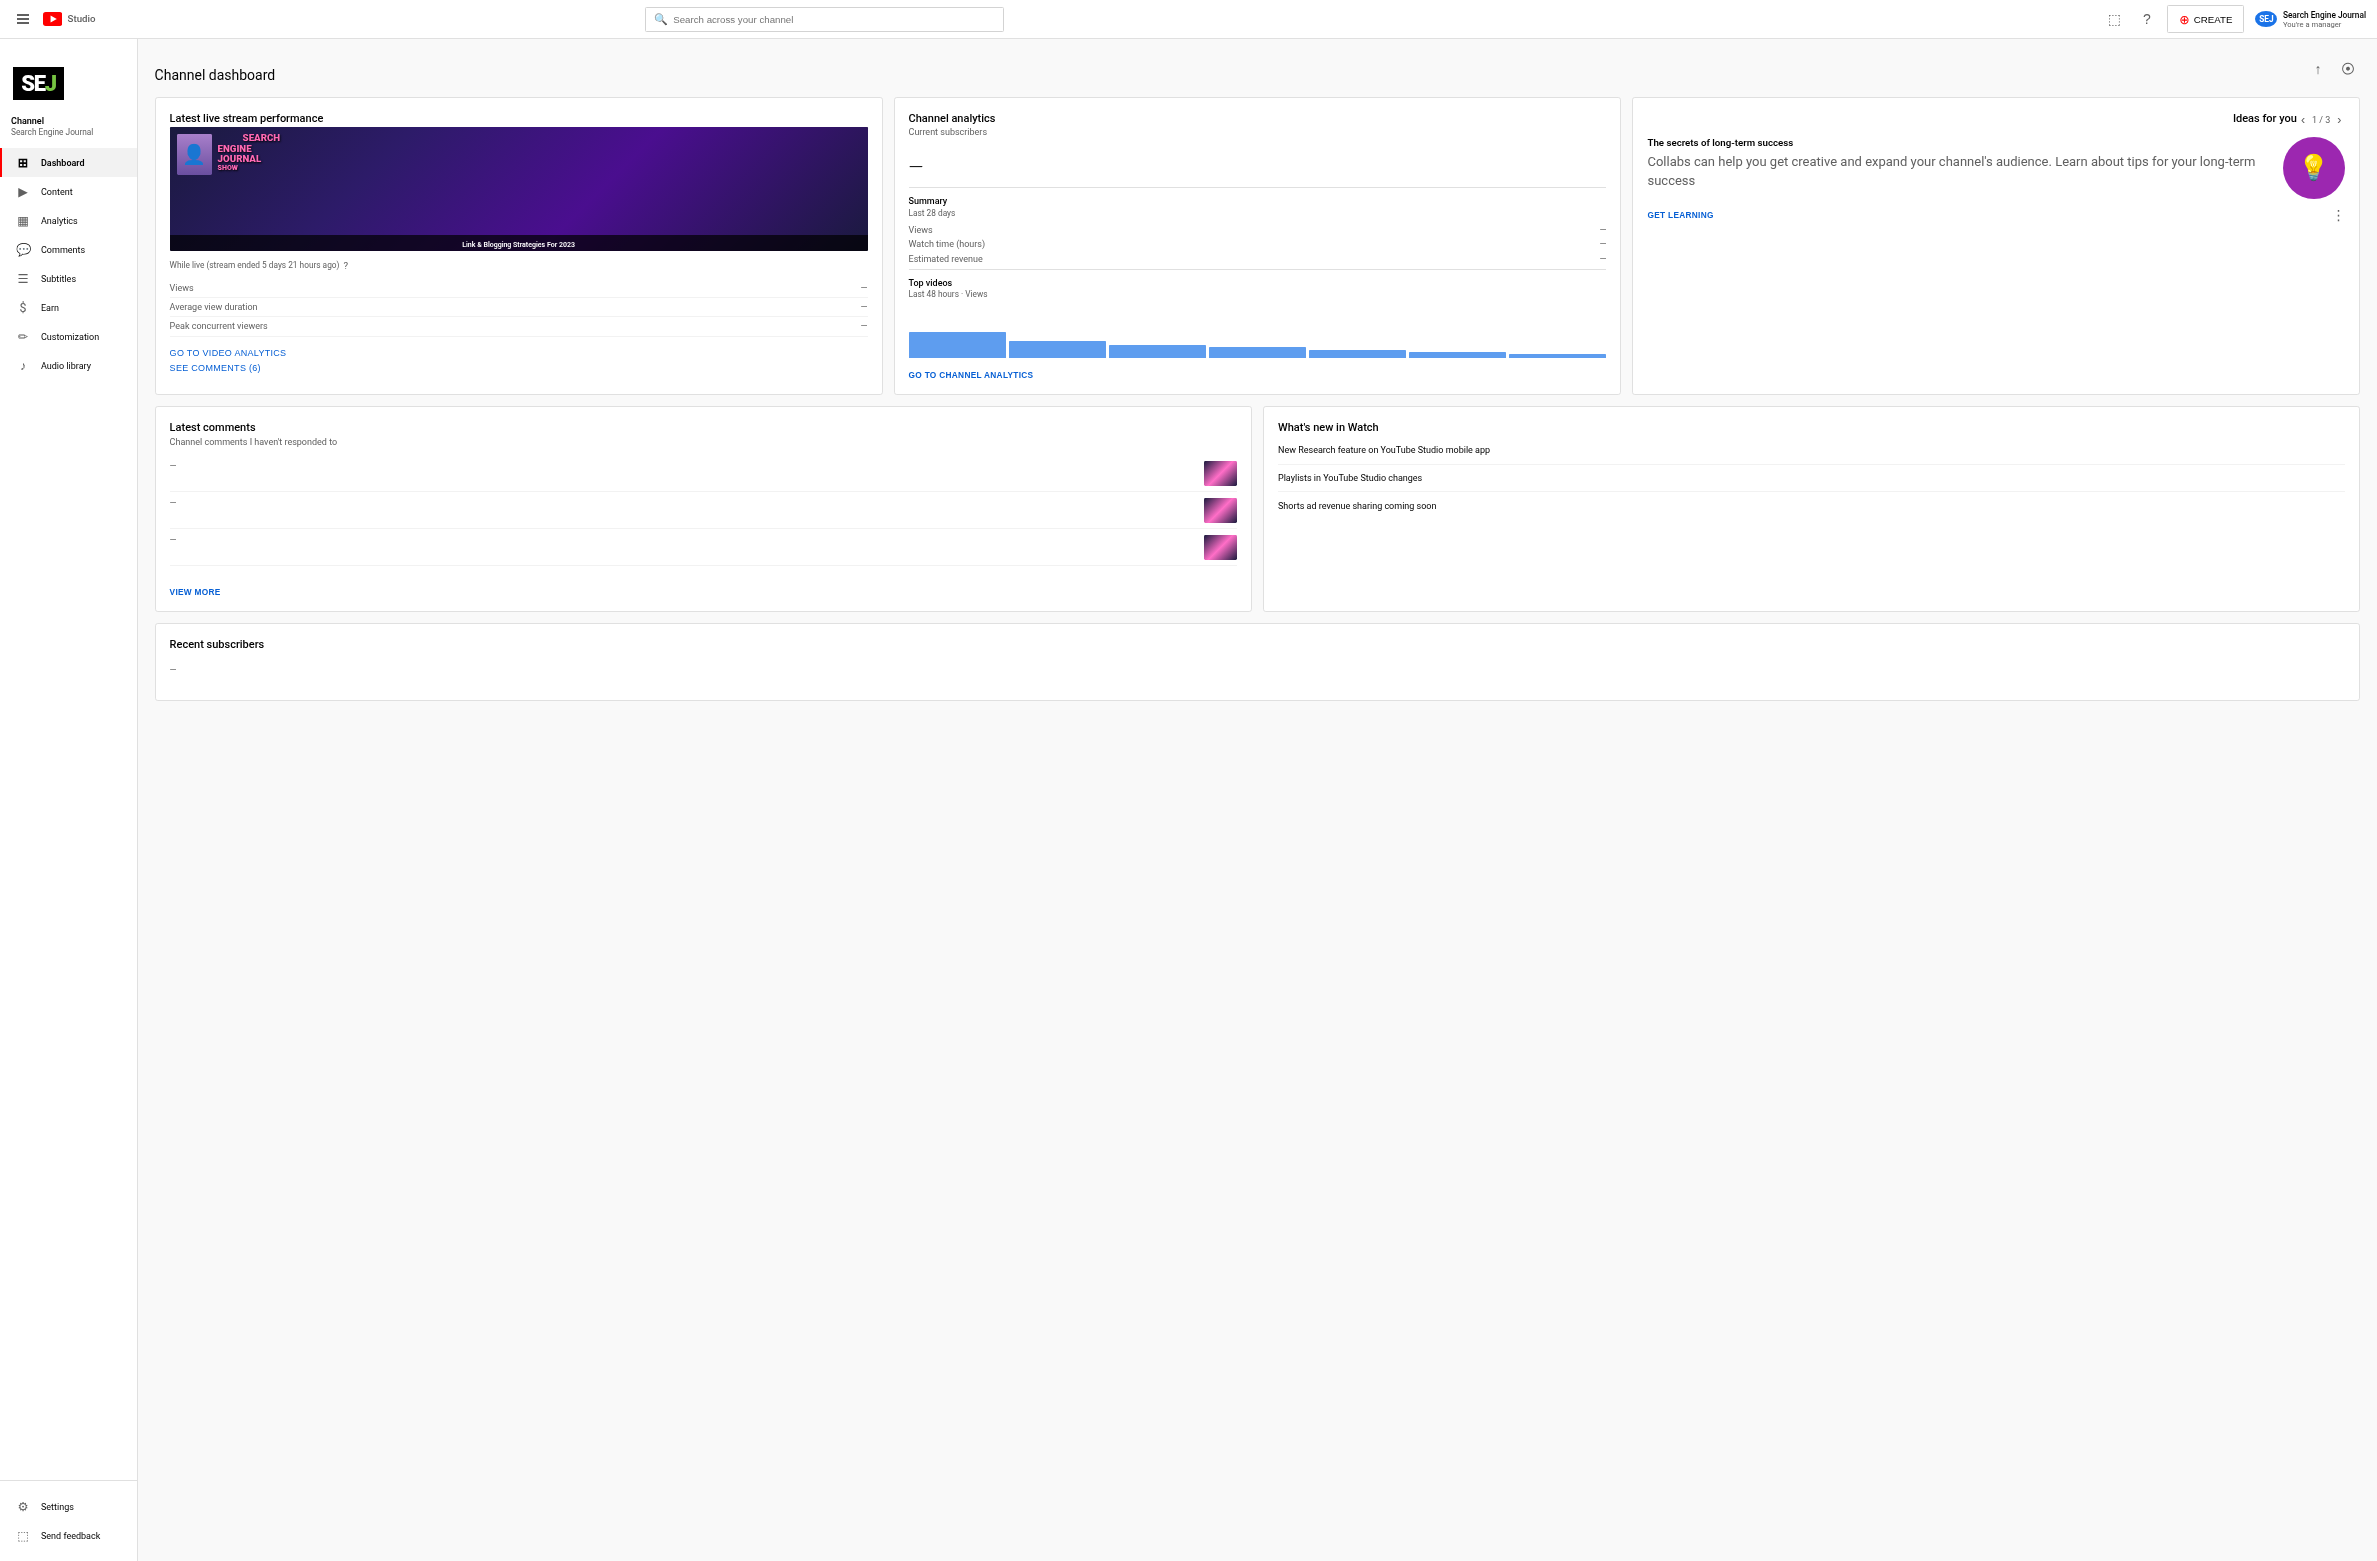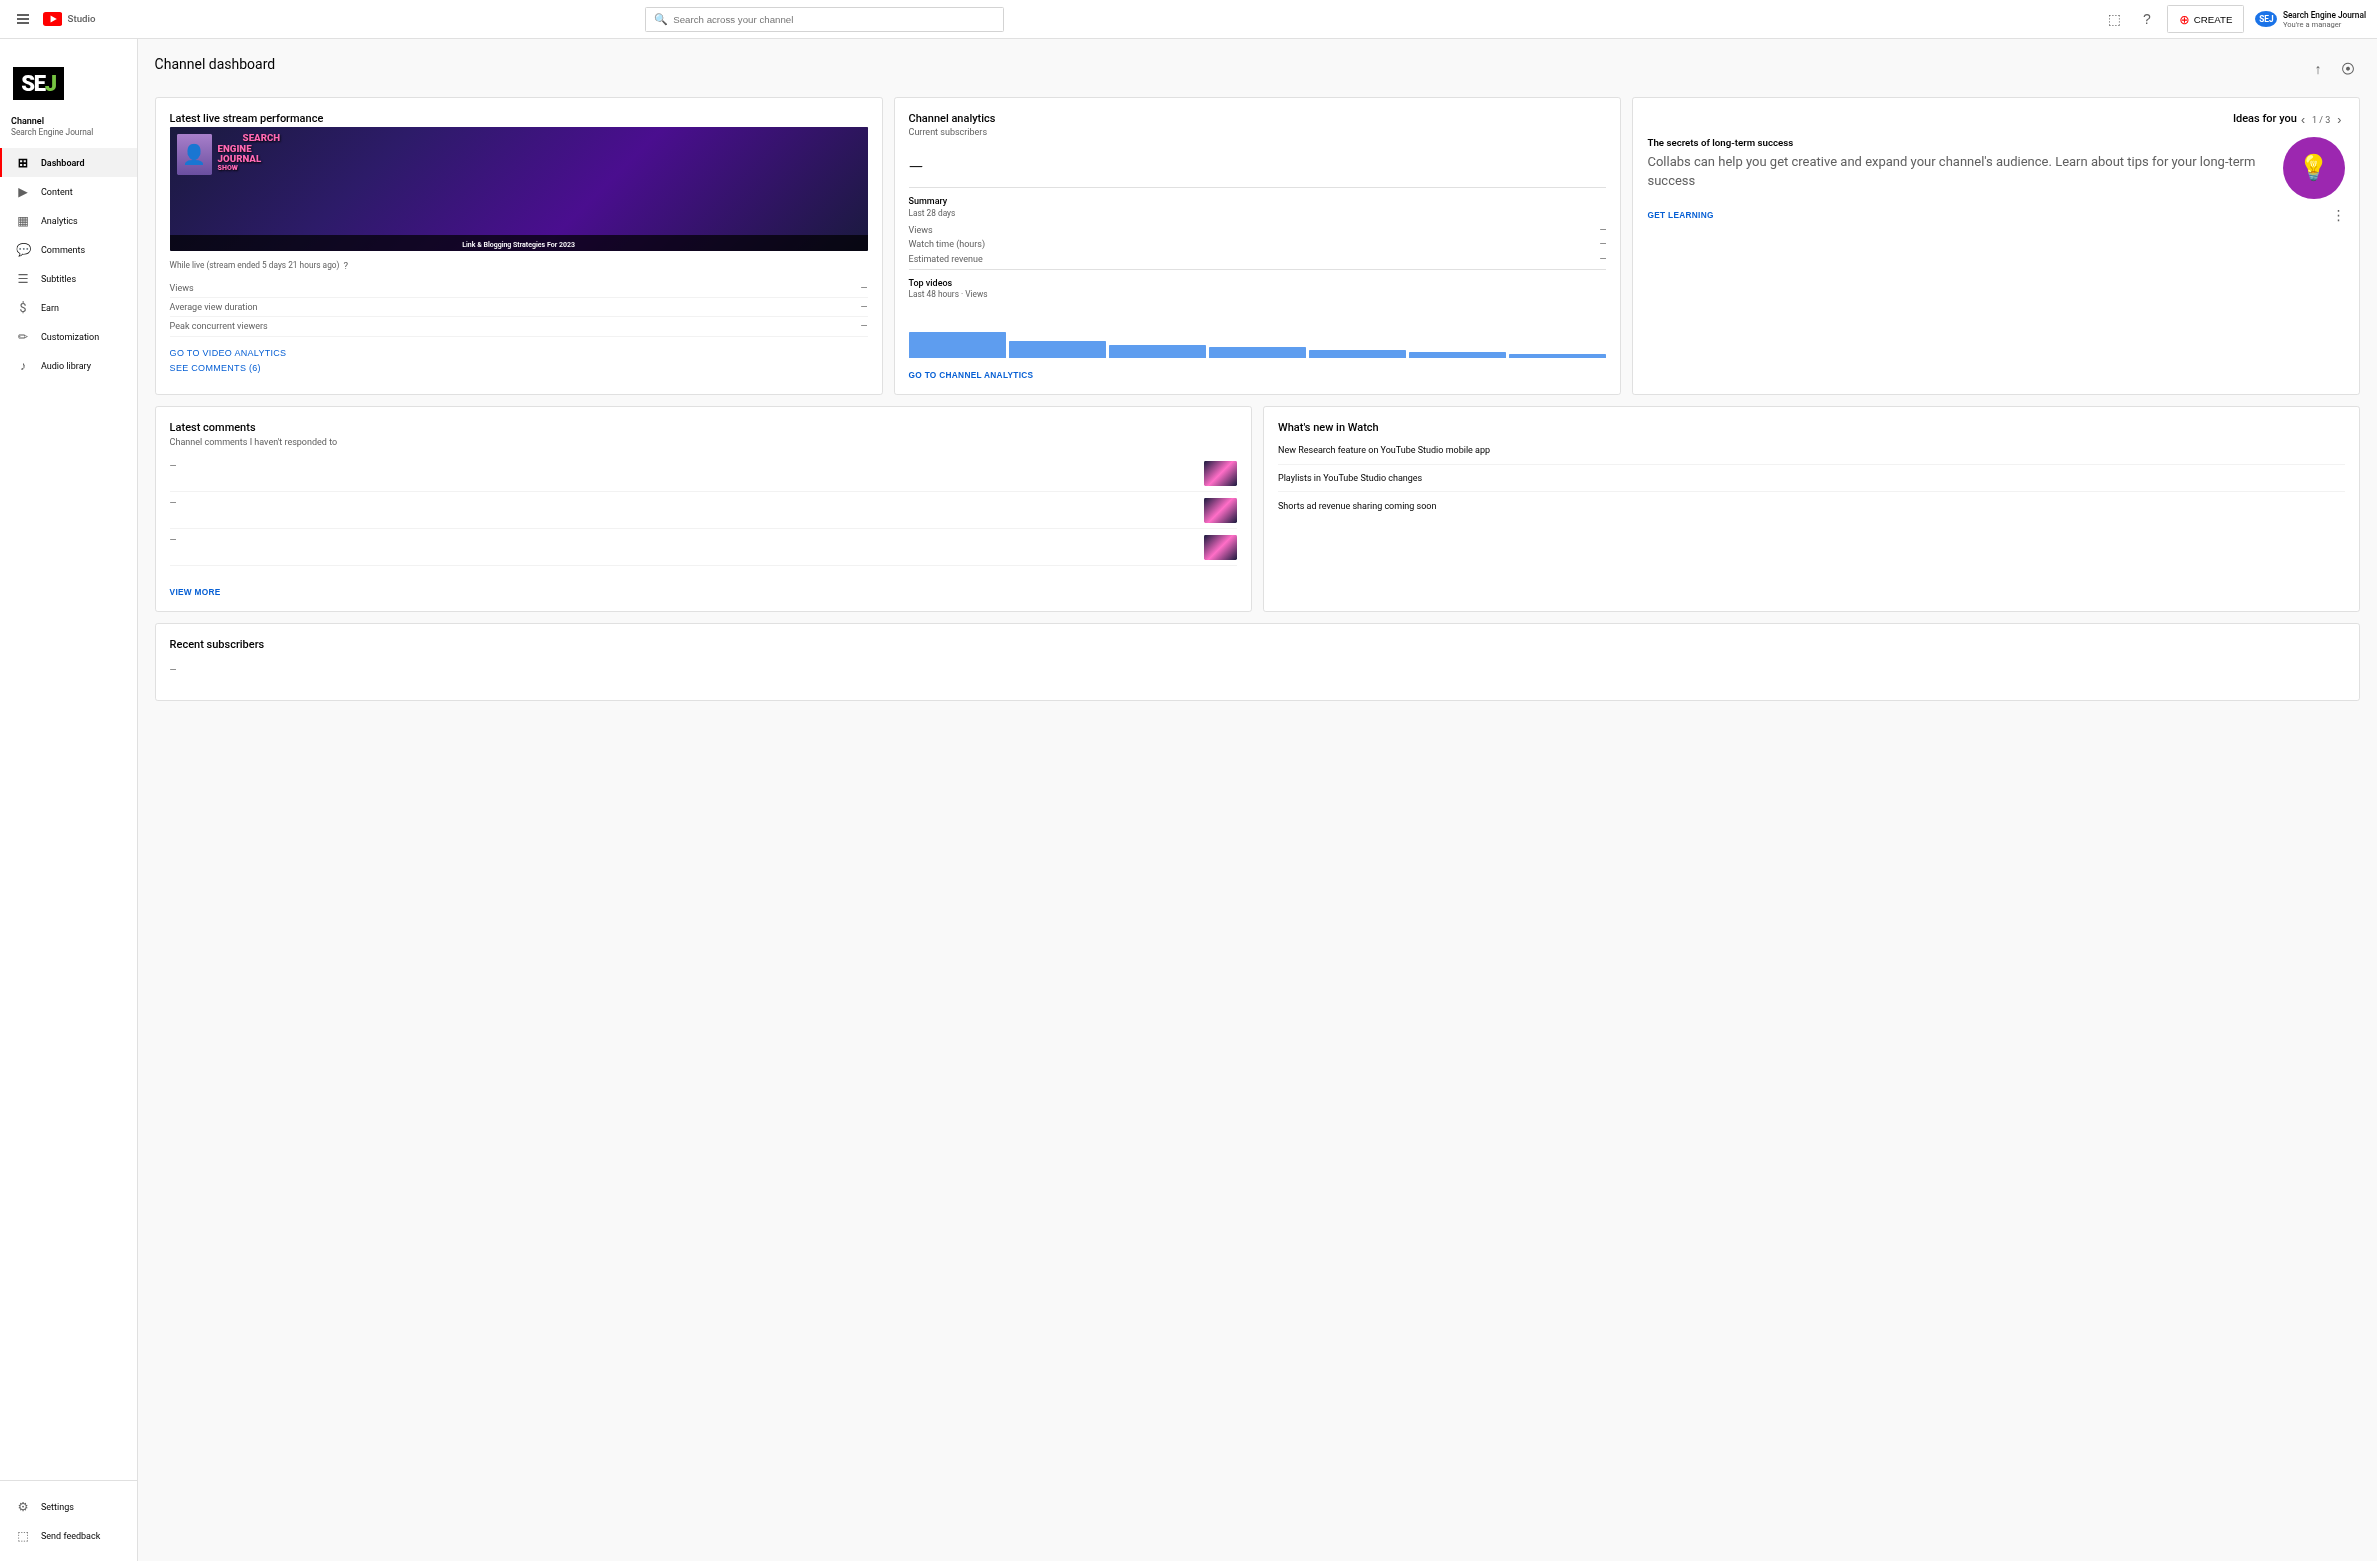--- a/index.html
+++ b/index.html
@@ -75,21 +75,21 @@
       transition: background 0.1s;
     }
     .nav-item.active { border-left-color: #ff0000; background: #f2f2f2; font-weight: 600; }
     .nav-icon { font-size: 12.4px; color: #606060; width: 14px; text-align: center; }
     .nav-item.active .nav-icon { color: #030303; }
 
     .sidebar-bottom { padding: 11px 0; border-top: 0.7px solid #e0e0e0; margin-top: auto; }
 
     
     .main { margin-left: 138px; margin-top: 39px; padding: 16.6px; }
-    .page-header { display: flex; align-items: flex-start; justify-content: space-between; margin-bottom: 14px; }
+    .page-header { display: flex; align-items: flex-end; justify-content: space-between; margin-bottom: 14px; }
     .page-title { font-size: 14px; font-weight: 400; color: #030303; }
     .header-actions { display: flex; align-items: center; gap: 8.3px; }
     .header-icon-btn { background: none; border: none; cursor: pointer; color: #606060; font-size: 14px; padding: 5.5px; }
 
     
     .cards-row { display: grid; grid-template-columns: 1fr 1fr 1fr; gap: 11px; margin-bottom: 11px; }
 
     .card {
       background: #fff; border: 0.7px solid #e0e0e0; border-radius: 2.8px;
       padding: 14px; overflow: hidden;

